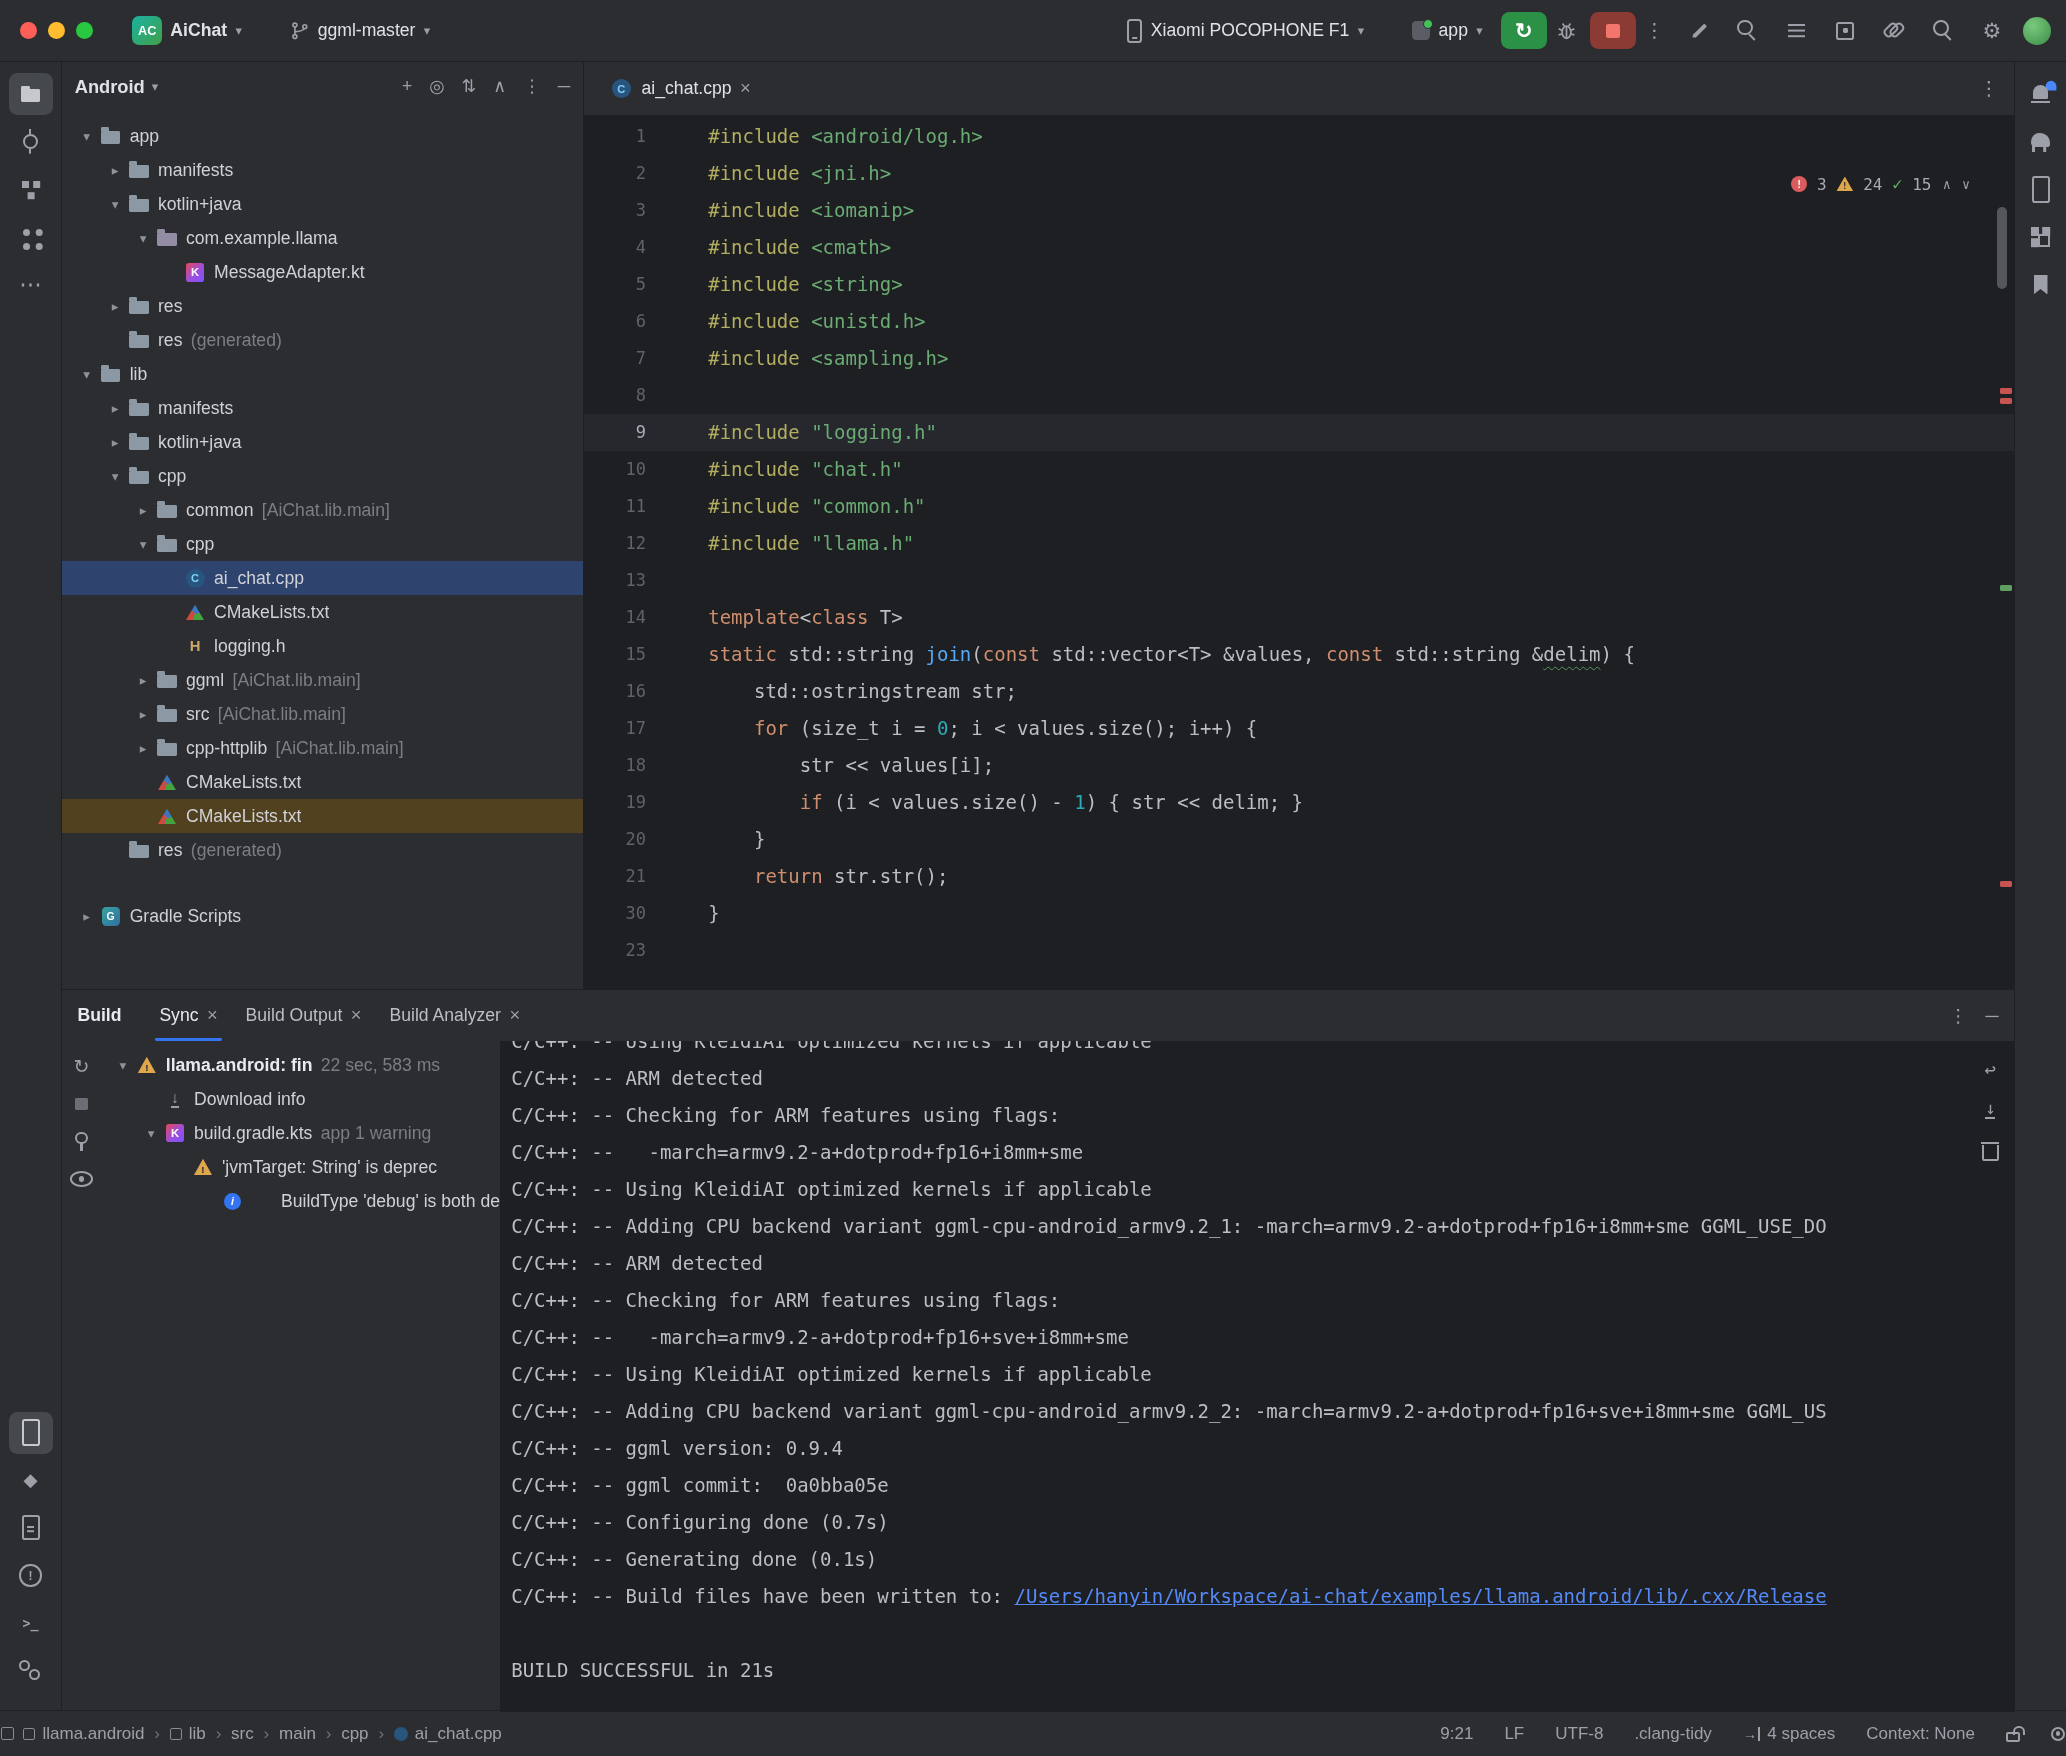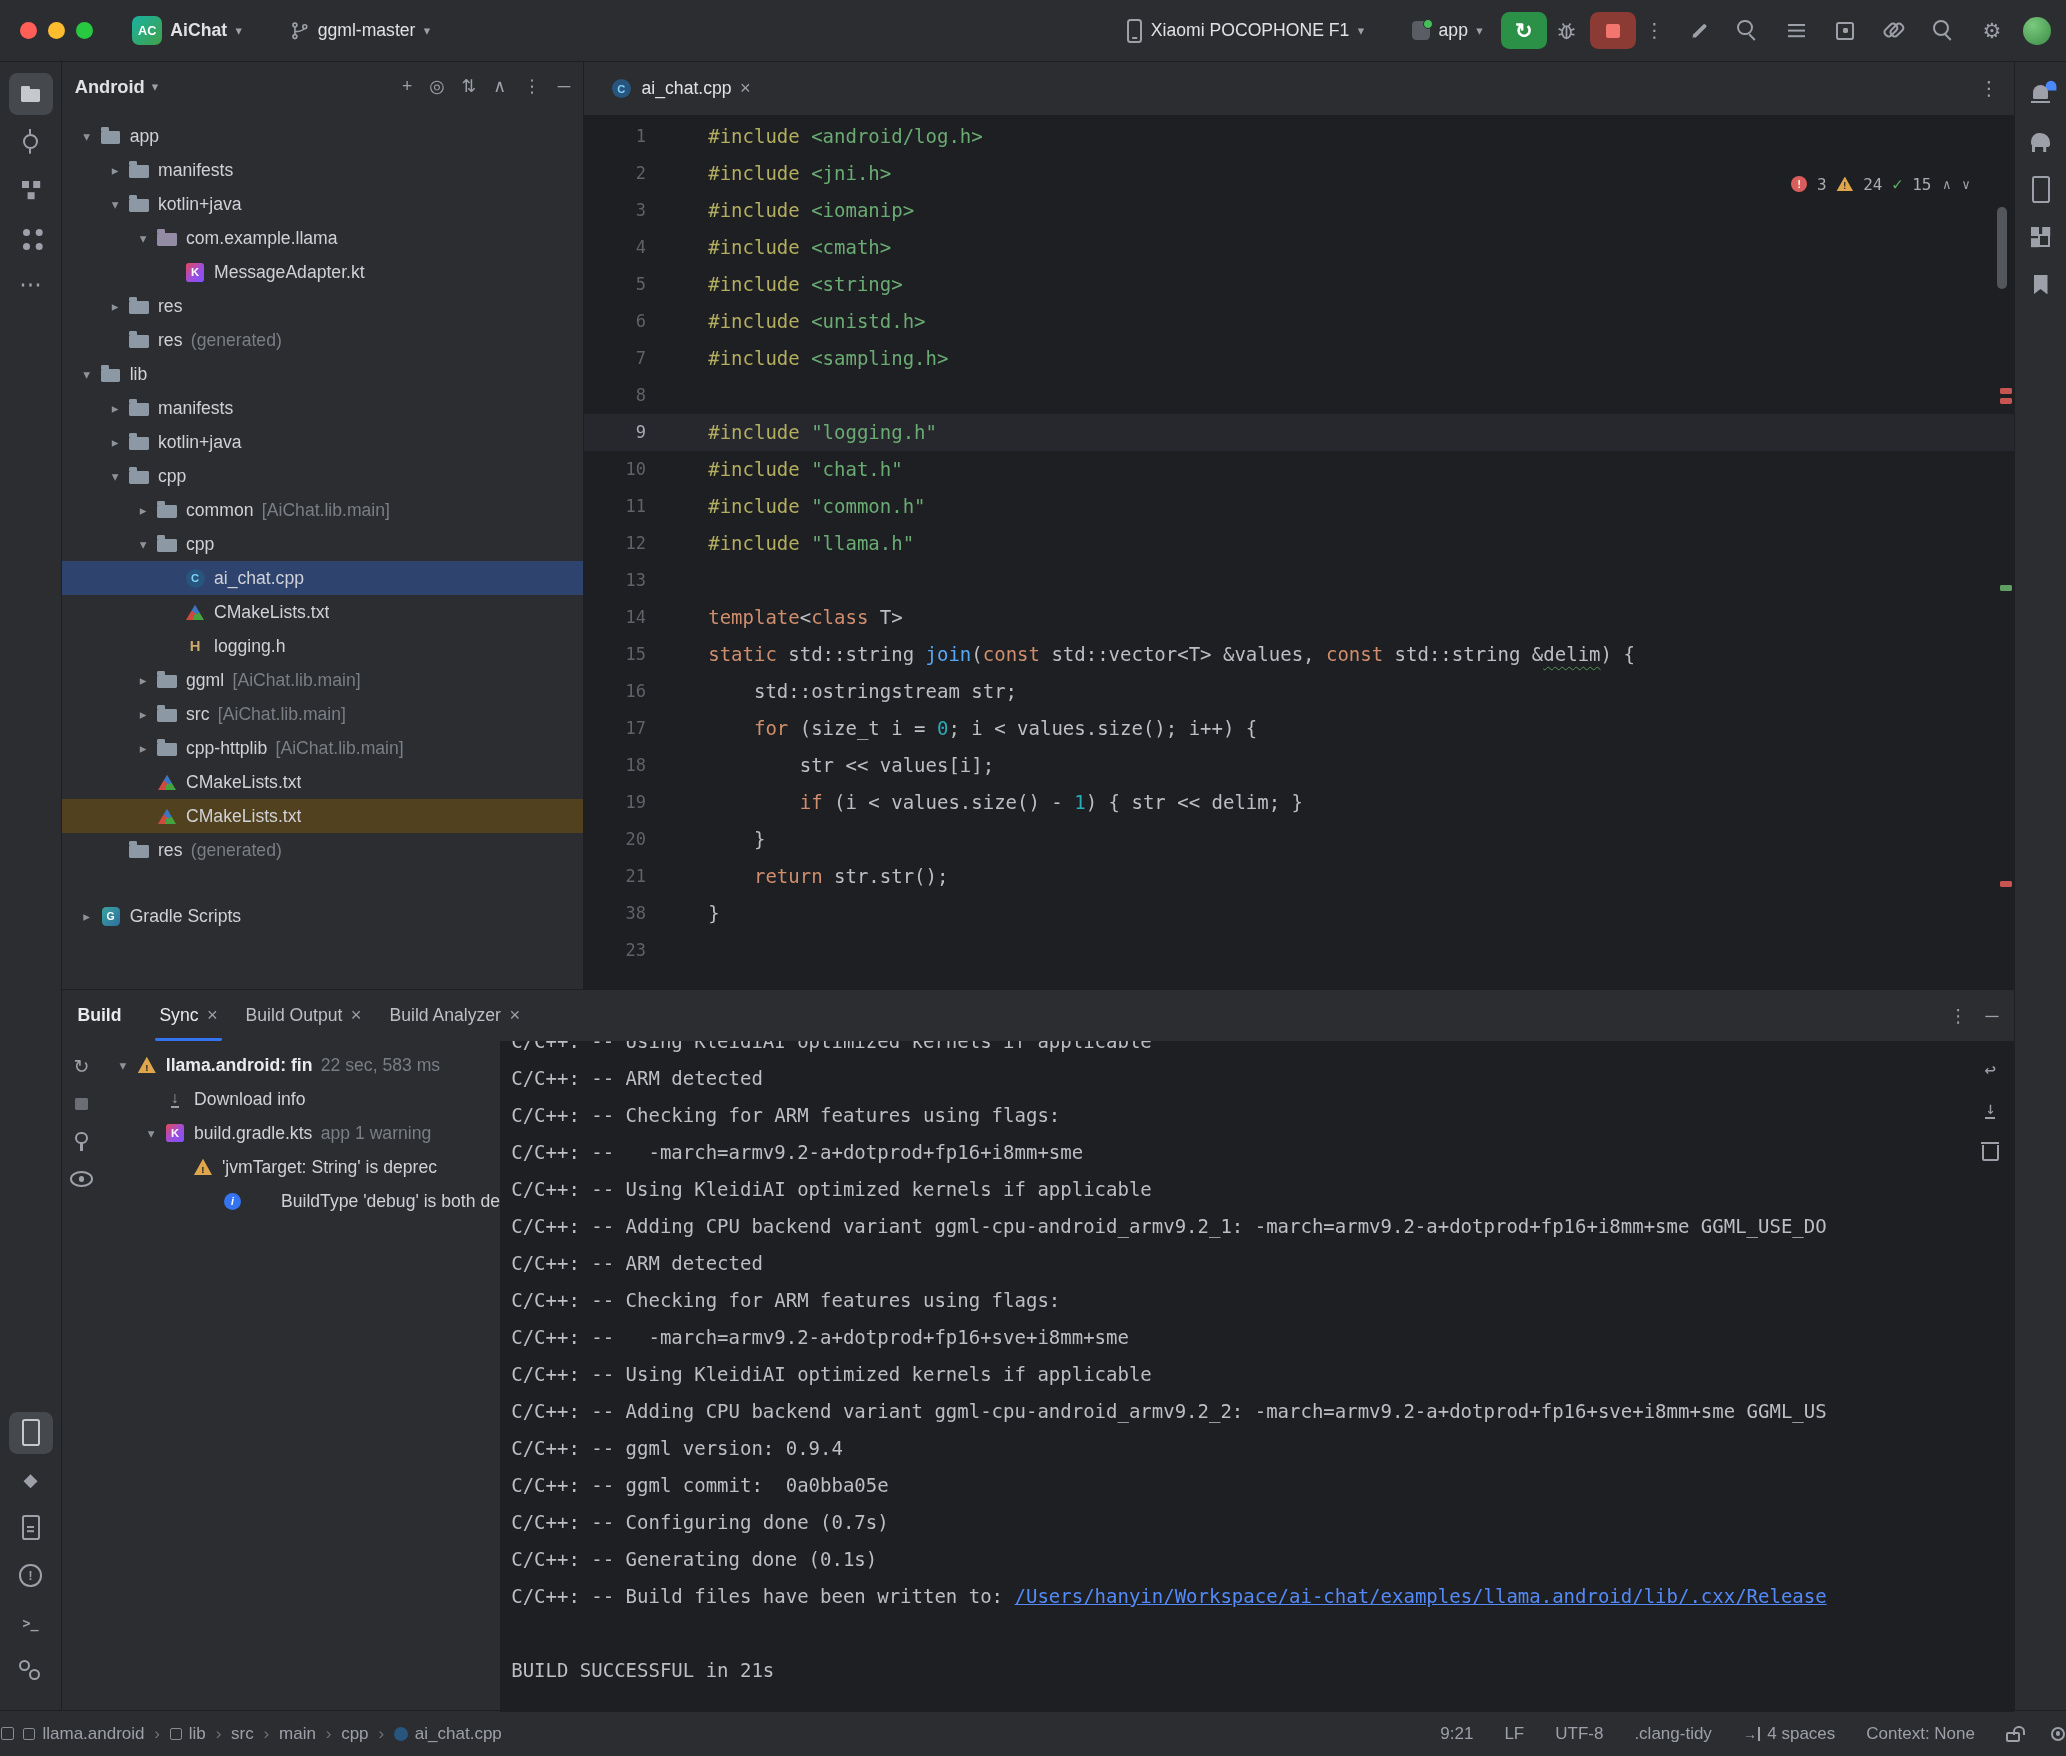--- a/index.html
+++ b/index.html
@@ -472,21 +472,21 @@
                 <div class="cline"><span class="lnum">12</span><span class="ltext"><span class="tok pp">#include </span><span class="tok str">"llama.h"</span></span></div>
                 <div class="cline"><span class="lnum">13</span><span class="ltext"></span></div>
                 <div class="cline"><span class="lnum">14</span><span class="ltext"><span class="tok kw">template</span><span class="tok pl">&lt;</span><span class="tok kw">class</span><span class="tok pl"> T&gt;</span></span></div>
                 <div class="cline"><span class="lnum">15</span><span class="ltext"><span class="tok kw">static</span><span class="tok pl"> std::string </span><span class="tok fn">join</span><span class="tok pl">(</span><span class="tok kw">const</span><span class="tok pl"> std::vector&lt;T&gt; &amp;values, </span><span class="tok kw">const</span><span class="tok pl"> std::string &amp;</span><span class="tok pl sq">delim</span><span class="tok pl">) {</span></span></div>
                 <div class="cline"><span class="lnum">16</span><span class="ltext"><span class="tok pl">    std::ostringstream str;</span></span></div>
                 <div class="cline"><span class="lnum">17</span><span class="ltext"><span class="tok pl">    </span><span class="tok kw">for</span><span class="tok pl"> (size_t i = </span><span class="tok num">0</span><span class="tok pl">; i &lt; values.size(); i++) {</span></span></div>
                 <div class="cline"><span class="lnum">18</span><span class="ltext"><span class="tok pl">        str &lt;&lt; values[i];</span></span></div>
                 <div class="cline"><span class="lnum">19</span><span class="ltext"><span class="tok pl">        </span><span class="tok kw">if</span><span class="tok pl"> (i &lt; values.size() - </span><span class="tok num">1</span><span class="tok pl">) { str &lt;&lt; delim; }</span></span></div>
                 <div class="cline"><span class="lnum">20</span><span class="ltext"><span class="tok pl">    }</span></span></div>
                 <div class="cline"><span class="lnum">21</span><span class="ltext"><span class="tok pl">    </span><span class="tok kw">return</span><span class="tok pl"> str.str();</span></span></div>
-                <div class="cline"><span class="lnum">38</span><span class="ltext"><span class="tok pl">}</span></span></div>
+                <div class="cline"><span class="lnum">30</span><span class="ltext"><span class="tok pl">}</span></span></div>
                 <div class="cline"><span class="lnum">23</span><span class="ltext"></span></div>
               </div>
             <div class="insp">
               <span class="insp-err">!</span>
               <span>3</span>
               <span class="insp-warn">!</span>
               <span>24</span>
               <span class="insp-ok">✓</span>
               <span>15</span>
               <span class="nav">∧</span>

